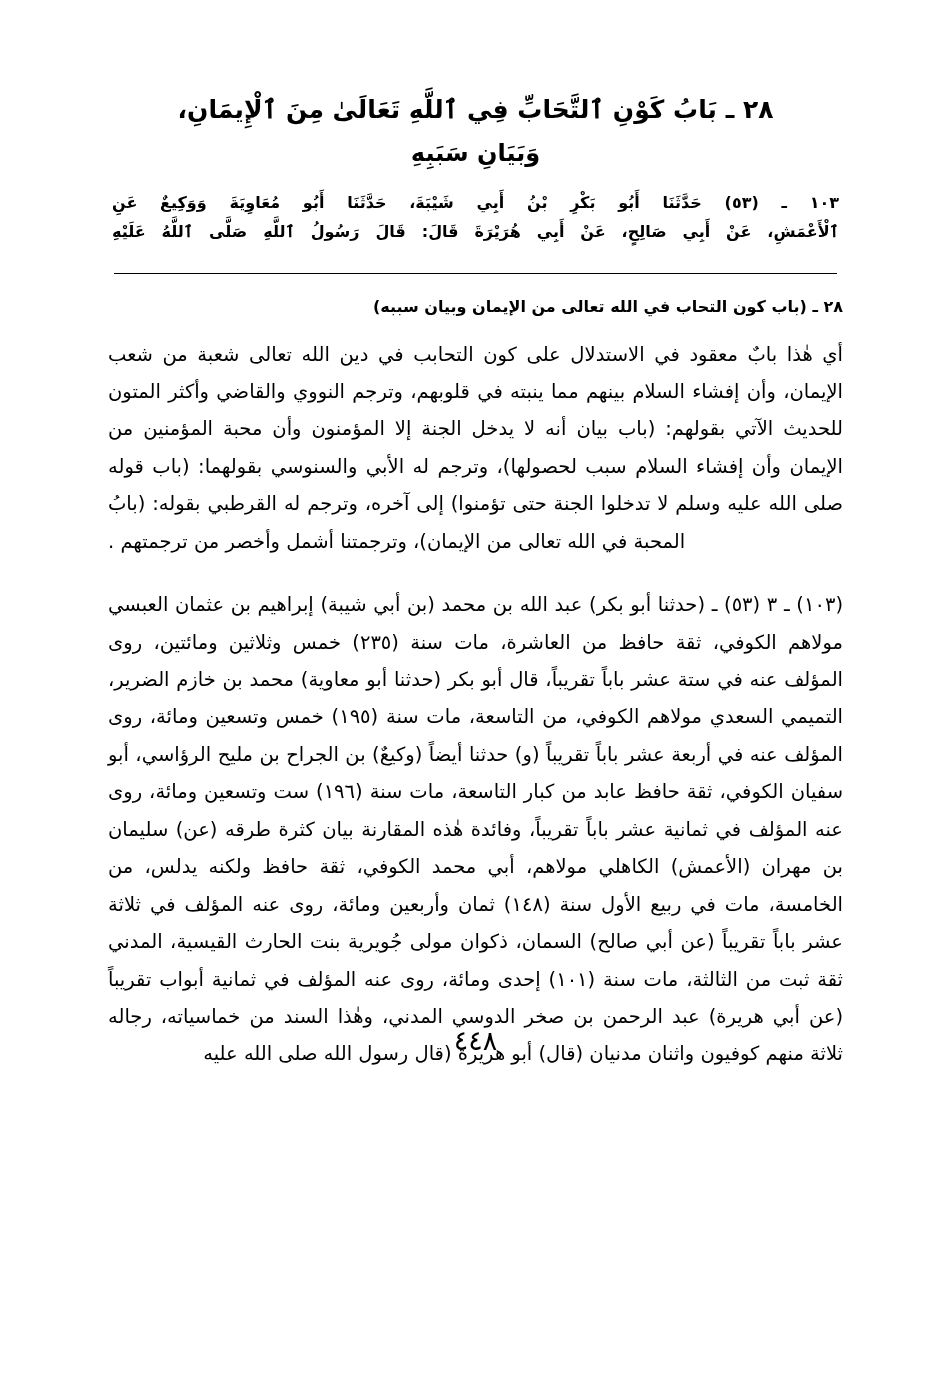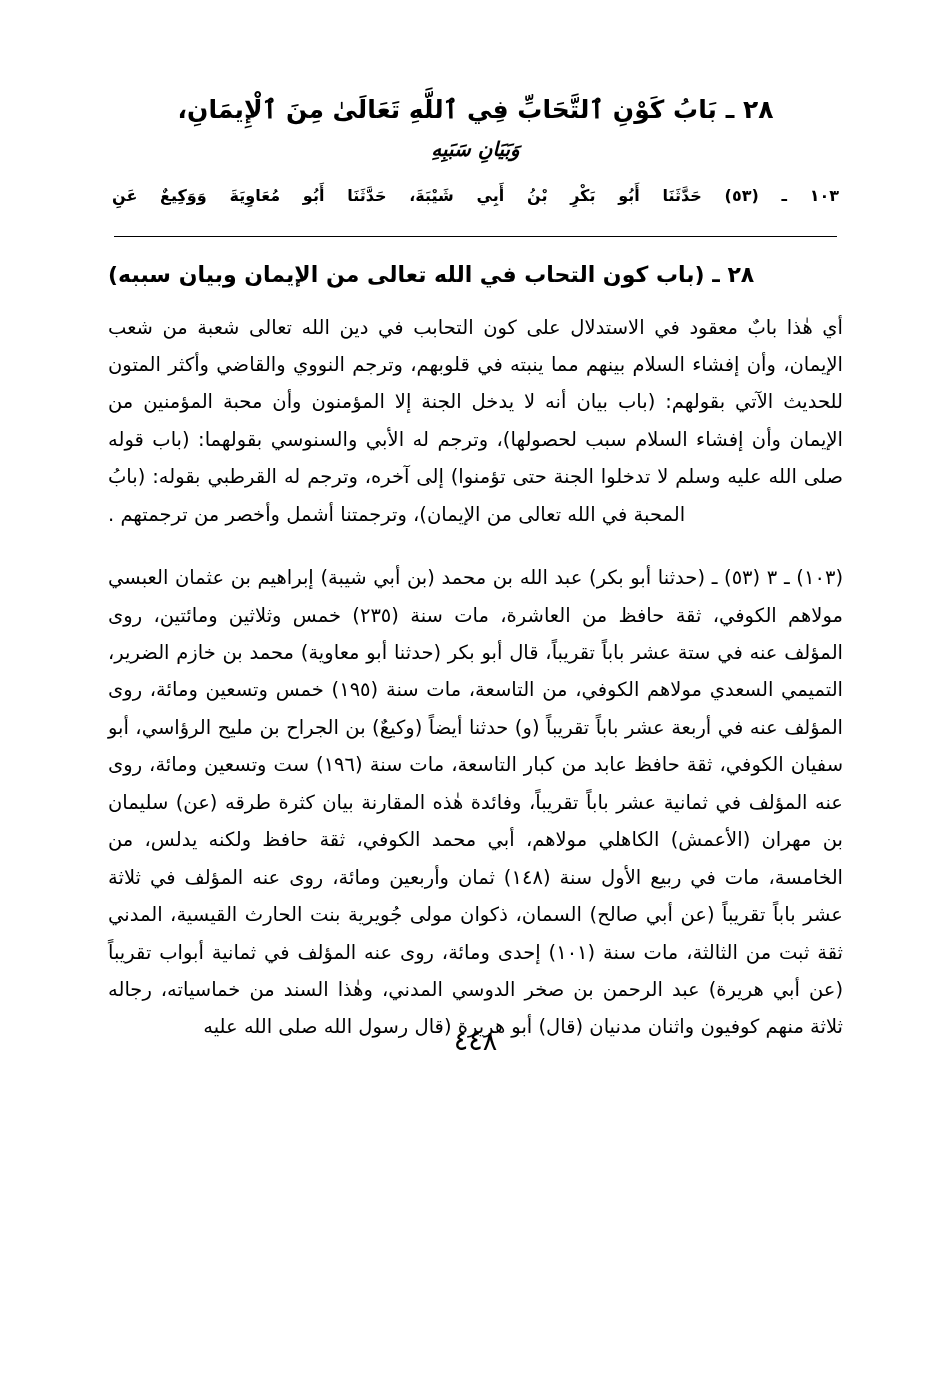--- a/index.html
+++ b/index.html
@@ -27,22 +27,21 @@
   .chapter-title {
     text-align: center;
     font-size: 25px;
     font-weight: bold;
     line-height: 1.75;
     letter-spacing: 0px;
     margin: 10px 0 6px 0;
   }
   .chapter-title .line2 {
     display: block;
-    font-size: 20px;
-    font-style: italic;
+    font-size: 24px;
   }
 
   
   .matn {
     font-size: 16px;
     line-height: 1.85;
     text-align: justify;
     text-align-last: center;
     margin: 14px 4px 0 4px;
     font-weight: bold;
@@ -56,22 +55,22 @@
   
   .rule {
     border: none;
     border-top: 1.6px solid #000;
     margin: 26px 6px 20px 6px;
     height: 0;
   }
 
   
   .commentary-heading {
-    text-align: left;
-    font-size: 22px;
+    text-align: right;
+    font-size: 16px;
     font-weight: bold;
     margin: 0 0 16px 0;
     line-height: 1.6;
   }
 
   
   .para {
     font-size: 19.5px;
     line-height: 1.92;
     text-align: justify;
@@ -105,20 +104,21 @@
 
 <div class="page">
 
   <div class="chapter-title">
     <span>٢٨ ـ بَابُ كَوْنِ ٱلتَّحَابِّ فِي ٱللَّهِ تَعَالَىٰ مِنَ ٱلْإِيمَانِ،</span>
     <span class="line2">وَبَيَانِ سَبَبِهِ</span>
   </div>
 
   <div class="matn">
     <span class="ln">١٠٣ ـ (٥٣) حَدَّثَنَا أَبُو بَكْرِ بْنُ أَبِي شَيْبَةَ، حَدَّثَنَا أَبُو مُعَاوِيَةَ وَوَكِيعٌ عَنِ</span>
+    <span class="ln">ٱلْأَعْمَشِ، عَنْ أَبِي صَالِحٍ، عَنْ أَبِي هُرَيْرَةَ قَالَ: قَالَ رَسُولُ ٱللَّهِ صَلَّى ٱللَّهُ عَلَيْهِ</span>
   </div>
 
   <hr class="rule">
 
   <div class="commentary-heading">٢٨ ـ (باب كون التحاب في الله تعالى من الإيمان وبيان سببه)</div>
 
   <p class="para first-block ends-center">أي هٰذا بابٌ معقود في الاستدلال على كون التحابب في دين الله تعالى شعبة من شعب الإيمان، وأن إفشاء السلام بينهم مما ينبته في قلوبهم، وترجم النووي والقاضي وأكثر المتون للحديث الآتي بقولهم: (باب بيان أنه لا يدخل الجنة إلا المؤمنون وأن محبة المؤمنين من الإيمان وأن إفشاء السلام سبب لحصولها)، وترجم له الأبي والسنوسي بقولهما: (باب قوله صلى الله عليه وسلم لا تدخلوا الجنة حتى تؤمنوا) إلى آخره، وترجم له القرطبي بقوله: (بابُ المحبة في الله تعالى من الإيمان)، وترجمتنا أشمل وأخصر من ترجمتهم .</p>
 
   <p class="para"><span>(١٠٣) ـ ٣ (٥٣) ـ </span><span class="b">(حدثنا أبو بكر)</span><span> عبد الله بن محمد </span><span class="b">(بن أبي شيبة)</span><span> إبراهيم بن عثمان العبسي مولاهم الكوفي، ثقة حافظ من العاشرة، مات سنة (٢٣٥) خمس وثلاثين ومائتين، روى المؤلف عنه في ستة عشر باباً تقريباً، قال أبو بكر </span><span class="b">(حدثنا أبو معاوية)</span><span> محمد بن خازم الضرير، التميمي السعدي مولاهم الكوفي، من التاسعة، مات سنة (١٩٥) خمس وتسعين ومائة، روى المؤلف عنه في أربعة عشر باباً تقريباً (و) حدثنا أيضاً </span><span class="b">(وكيعٌ)</span><span> بن الجراح بن مليح الرؤاسي، أبو سفيان الكوفي، ثقة حافظ عابد من كبار التاسعة، مات سنة (١٩٦) ست وتسعين ومائة، روى عنه المؤلف في ثمانية عشر باباً تقريباً، وفائدة هٰذه المقارنة بيان كثرة طرقه </span><span class="b">(عن)</span><span> سليمان بن مهران </span><span class="b">(الأعمش)</span><span> الكاهلي مولاهم، أبي محمد الكوفي، ثقة حافظ ولكنه يدلس، من الخامسة، مات في ربيع الأول سنة (١٤٨) ثمان وأربعين ومائة، روى عنه المؤلف في ثلاثة عشر باباً تقريباً </span><span class="b">(عن أبي صالح)</span><span> السمان، ذكوان مولى جُويرية بنت الحارث القيسية، المدني ثقة ثبت من الثالثة، مات سنة (١٠١) إحدى ومائة، روى عنه المؤلف في ثمانية أبواب تقريباً </span><span class="b">(عن أبي هريرة)</span><span> عبد الرحمن بن صخر الدوسي المدني، وهٰذا السند من خماسياته، رجاله ثلاثة منهم كوفيون واثنان مدنيان </span><span class="b">(قال)</span><span> أبو هريرة </span><span class="b">(قال رسول الله صلى الله عليه</span></p>
 

